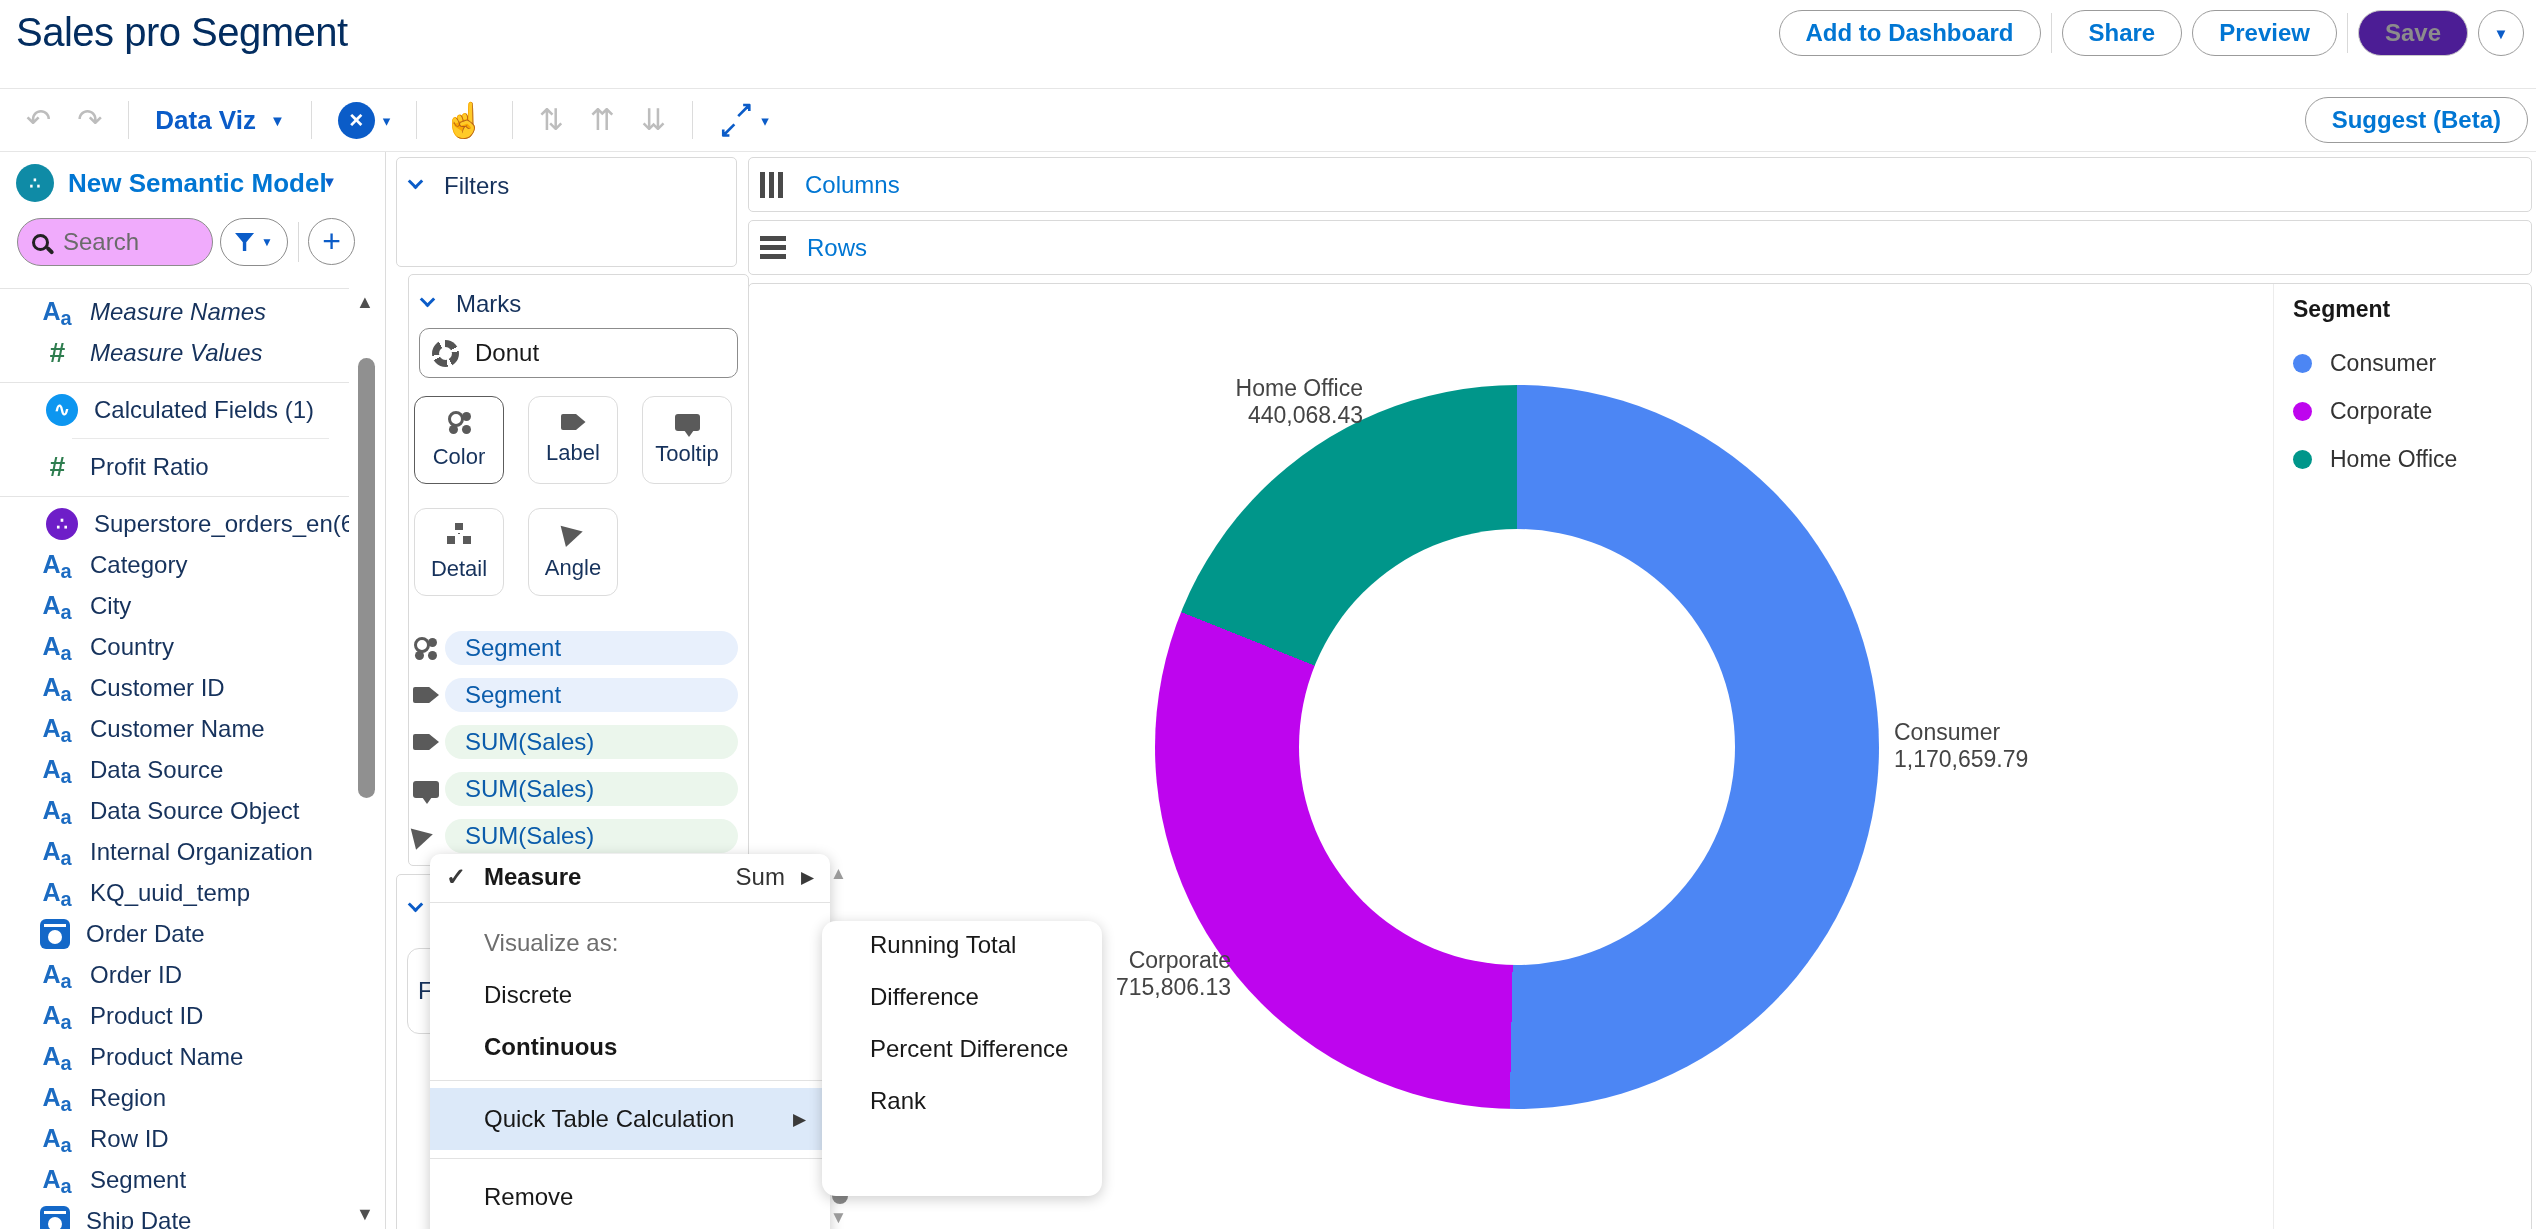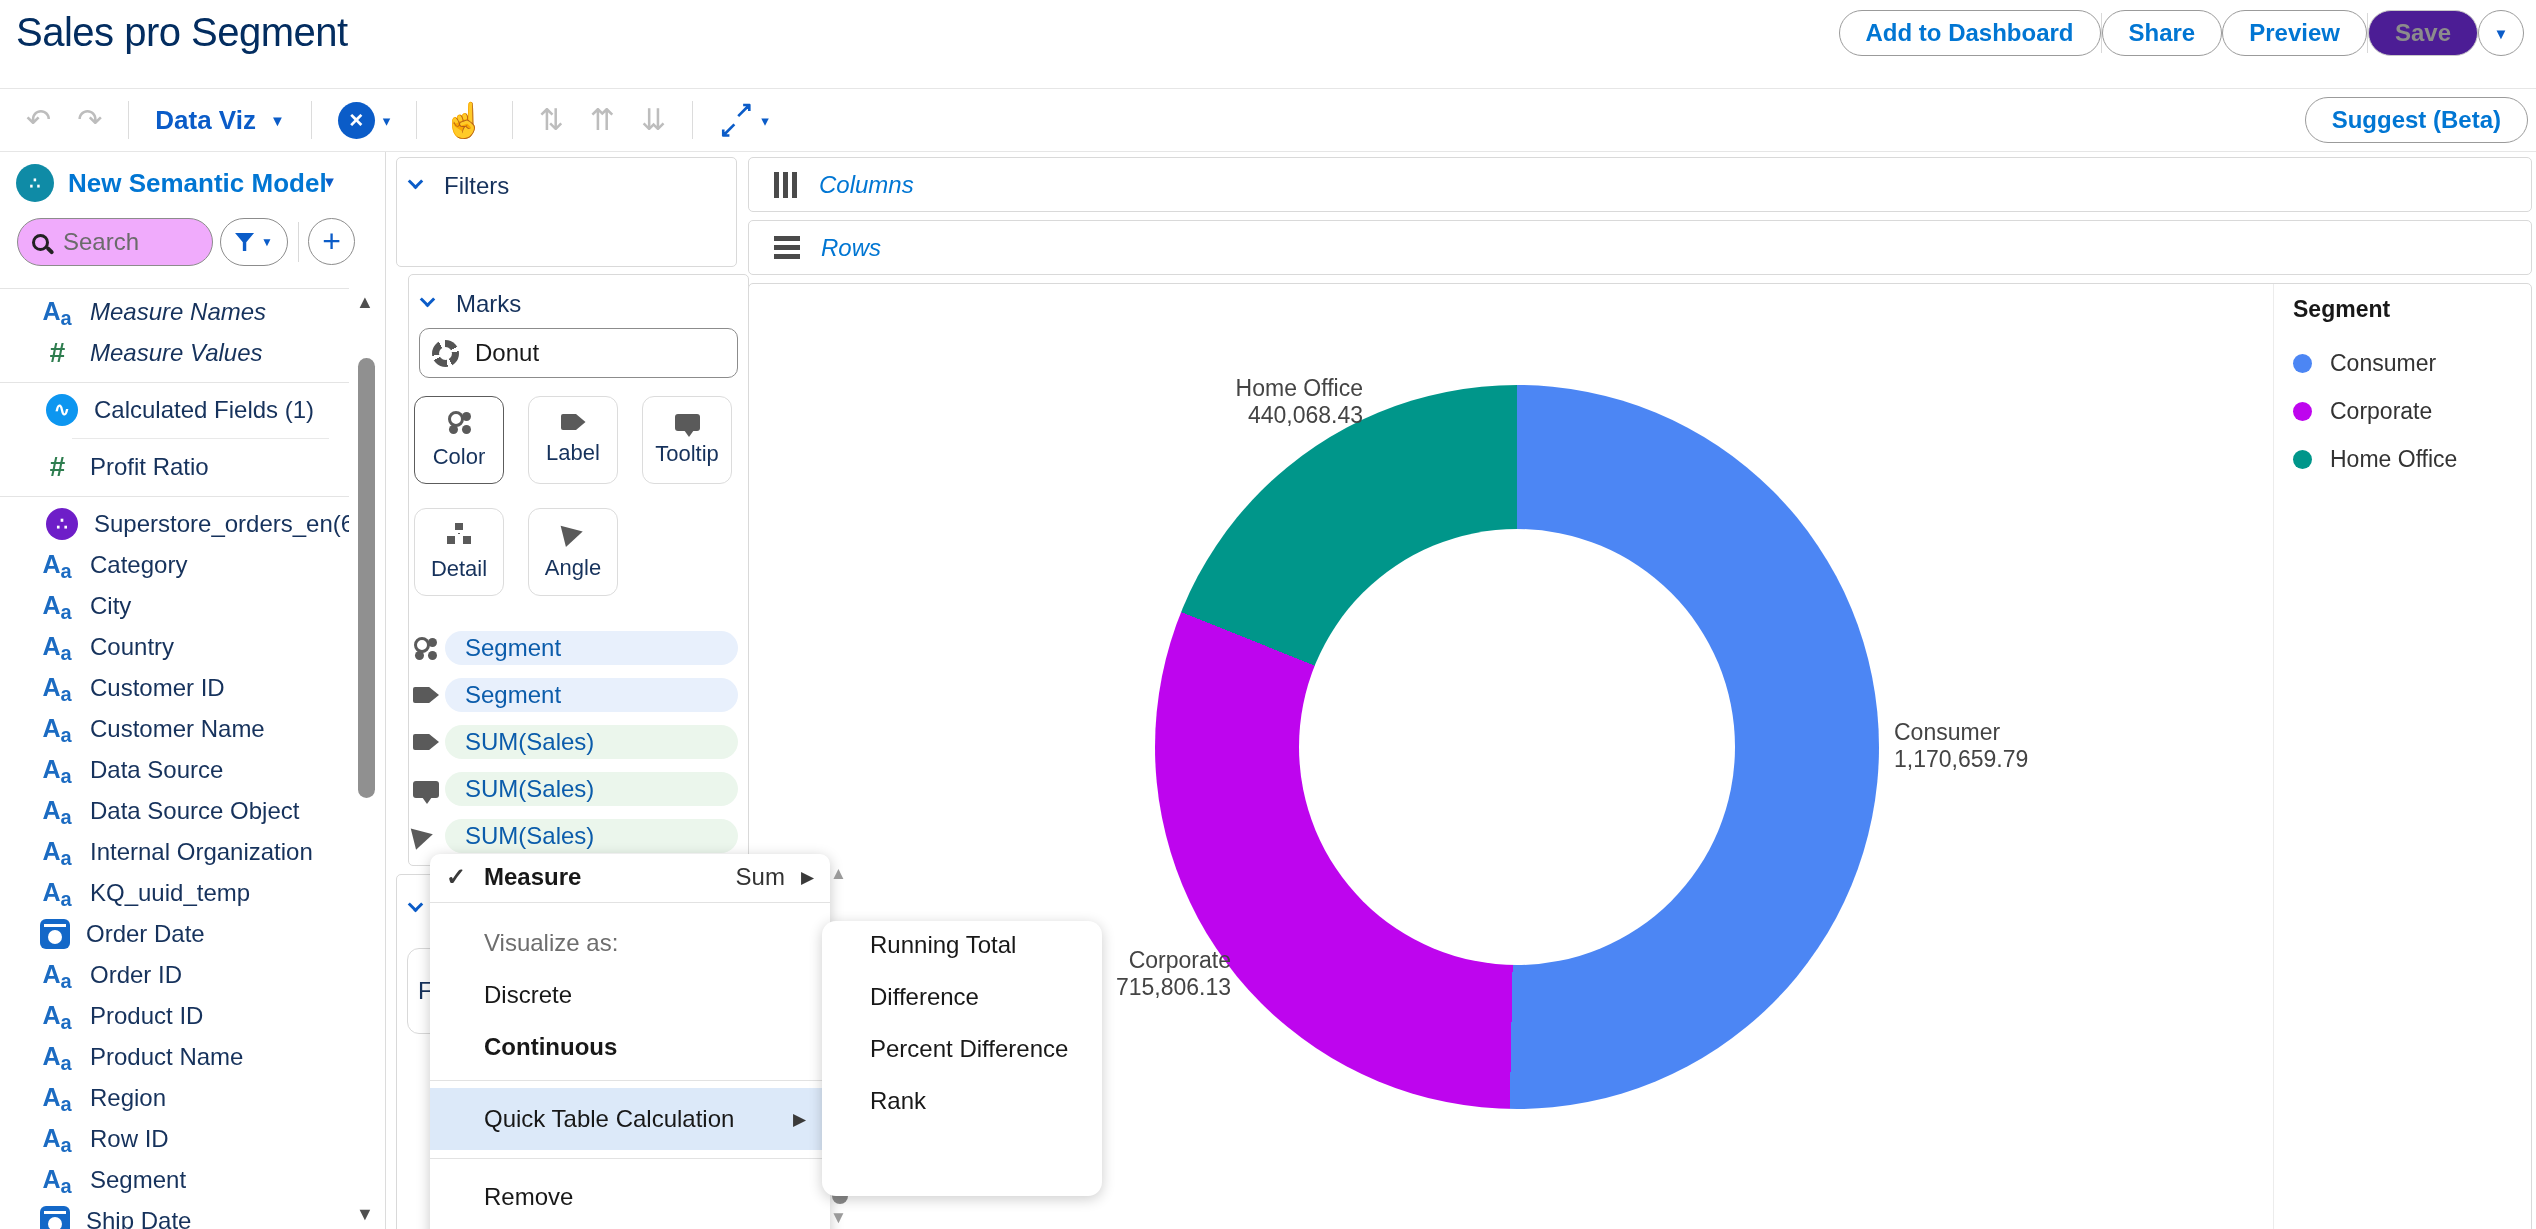--- a/index.html
+++ b/index.html
@@ -2,21 +2,21 @@
 <html><head>
 <meta charset="utf-8">
 <style>
   html,body{margin:0;padding:0;background:#fff;}
   *{box-sizing:border-box;font-family:"Liberation Sans",sans-serif;}
   #app{position:relative;width:2536px;height:1229px;background:#fff;overflow:hidden;}
 
   
   .hdr{position:absolute;left:0;top:0;right:0;height:88px;background:#fff;}
   .title{position:absolute;left:16px;top:10px;font-size:40px;font-weight:400;color:#032D60;letter-spacing:-0.5px;}
-  .hdr-actions{position:absolute;right:12px;top:10px;height:46px;display:flex;align-items:center;gap:0;}
+  .hdr-actions{position:absolute;right:12px;top:10px;height:46px;display:flex;align-items:center;gap:10px;}
   .pillbtn{height:46px;padding:0 26px;border:1px solid #9b9b9b;border-radius:23px;background:#fff;
     color:#0176D3;font-size:24px;font-weight:700;display:flex;align-items:center;cursor:pointer;white-space:nowrap;}
   .pillbtn.disabled{background:#4c1d95;border-color:#C9C9C9;color:#8C8C8C;}
   .vdiv{width:1px;height:40px;background:#D9D9D9;}
   .circbtn{width:46px;height:46px;border:1px solid #9b9b9b;border-radius:50%;background:#fff;display:flex;align-items:center;justify-content:center;cursor:pointer;}
   .caret{color:#0B5CC8;font-size:15px;line-height:1;}
 
   
   .tbar{position:absolute;left:0;top:88px;right:0;height:64px;border-top:1px solid #E6E6E6;border-bottom:1px solid #E6E6E6;
     display:flex;align-items:center;padding-left:26px;gap:26px;}
@@ -98,21 +98,21 @@
   .prow .p-icon{margin-right:6px;width:26px;display:flex;justify-content:center;}
   .pill{flex:1;margin-right:10px;height:34px;border-radius:17px;display:flex;align-items:center;padding-left:20px;font-size:24px;color:#0B5CAB;}
   .prow.tone-blue .pill{background:#E8F0FC;}
   .prow.tone-green .pill{background:#EBF6EC;}
 
   
   .fbtn{position:absolute;left:10px;top:73px;width:72px;height:86px;border:1px solid #D9D9D9;border-radius:12px;background:#fff;
     font-size:24px;color:#16325C;display:flex;align-items:center;padding-left:10px;}
 
   
-  .shelf{display:flex;align-items:center;gap:20px;padding-left:24px;font-style:italic;}
+  .shelf{display:flex;align-items:center;gap:20px;padding-left:10px;}
   .shelf-label{color:#0176D3;font-size:24px;}
   .icon-cols{width:26px;height:28px;position:relative;}
   .icon-cols::before{content:"";position:absolute;left:1px;top:1px;width:5px;height:26px;background:#4A4A4A;box-shadow:9px 0 0 #4A4A4A,18px 0 0 #4A4A4A;}
   .icon-rows{width:28px;height:26px;position:relative;}
   .icon-rows::before{content:"";position:absolute;left:1px;top:1px;width:26px;height:5px;background:#4A4A4A;box-shadow:0 9px 0 #4A4A4A,0 18px 0 #4A4A4A;}
   .viz{overflow:hidden;}
   .donut{position:absolute;left:406px;top:101px;width:724px;height:724px;border-radius:50%;cursor:pointer;}
   .donut::after{content:"";position:absolute;inset:144px;background:#fff;border-radius:50%;}
   .slice-label{position:absolute;font-size:23px;color:#444;line-height:27px;}
   .legend-div{position:absolute;left:1524px;top:0;bottom:0;width:1px;background:#ECECEC;}

